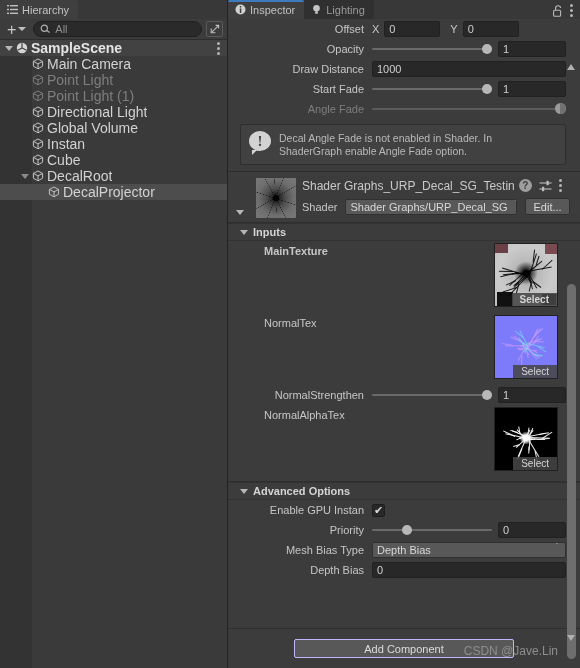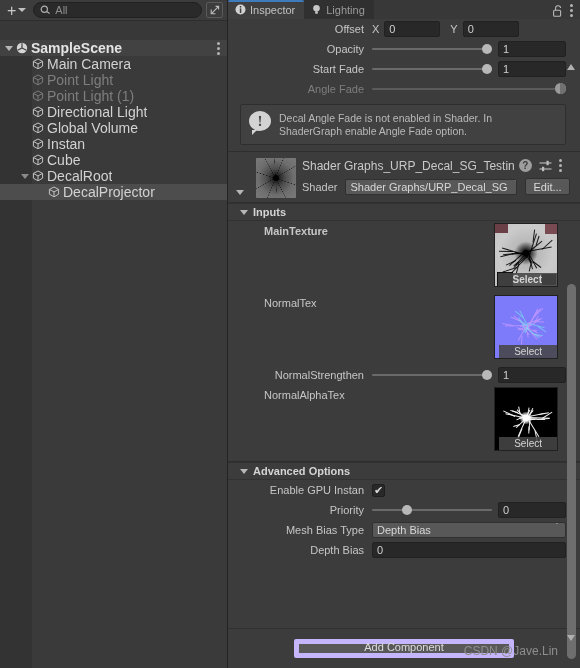--- a/index.html
+++ b/index.html
@@ -136,21 +136,21 @@
   .foldout { height: 18px; display:flex; align-items:center; gap:5px; padding-left: 12px;
              background: #3c3c3c; font-size: 11px; color: #d4d4d4; font-weight: bold;
              border-top:1px solid #323232; border-bottom:1px solid #323232; }
 
   
   .texrow { position: relative; height: 72px; }
   .texlabel { position:absolute; left: 36px; top: 4px; font-size: 11px; color:#c6c6c6; }
   .texbox { position:absolute; right: 22px; top: 2px; width: 64px; height: 64px;
             border: 1px solid #212121; }
   .selbadge { position:absolute; right:0; bottom:0; background: rgba(70,70,70,.88);
-              color:#d5d5d5; font-size:10px; padding: 0 15px; line-height: 13px; }
+              color:#d5d5d5; font-size:10px; padding: 0 8px; line-height: 13px; }
 
   .texA { width:100%;height:100%;position:relative;overflow:hidden;
      background: radial-gradient(circle at 50% 47%, #000 0 6%, #2a2a2a 9%, #b9b9b9 26%, #cbcbcb 60%, #c0c0c0 100%); }
   .texA .bl { position:absolute; background:#111; }
   .cr { position:absolute; background:rgba(0,0,0,.88); transform-origin: 0 50%; height:1px; }
 
   .texB { width:100%;height:100%;position:relative;overflow:hidden; background:#7e7bfb; }
   .texB .n { position:absolute; height:1px; transform-origin:0 50%;
              background: rgba(190,150,255,.85); }
   .texB .n2 { position:absolute; height:1px; transform-origin:0 50%;
@@ -164,42 +164,57 @@
 
   
   .cbox { width:13px;height:13px;background:#282828;border:1px solid #1e1e1e;border-radius:2px;
           display:flex;align-items:center;justify-content:center;color:#d8d8d8;
           font-size:11px;line-height:11px; }
 
   
   .addwrap { position:absolute; left:0; right:0; bottom:0; height: 40px; background:#3c3c3c;
              border-top:1px solid #303030; display:flex; align-items:center;
              justify-content:center; }
-  .addbtn { width: 220px; height: 19px; background:#585858; border:5px solid #c4b5fd;
-            border-radius:2px; display:flex;align-items:flex-end;justify-content:center;
+  .addbtn { width: 220px; height: 19px; background:#585858; border:1px solid #c4b5fd;
+            border-radius:2px; display:flex;align-items:center;justify-content:center;
             font-size:11px; color:#dcdcdc; }
   .watermark { position:absolute; right: 22px; bottom: 10px; font-size: 12px; color:#8e8e8e; }
 
   
   .vscroll { position:absolute; right:2px; top:19px; bottom:0; width:13px; }
   .vs-up, .vs-dn { position:absolute; left:2px; width:9px; height:9px; }
   .vs-up { top: 14px; }
   .vs-dn { bottom: 18px; }
   .arrw-u { width:0;height:0;border-left:4.5px solid transparent;border-right:4.5px solid transparent;
             border-bottom:6px solid #b0b0b0; }
   .arrw-d { width:0;height:0;border-left:4.5px solid transparent;border-right:4.5px solid transparent;
             border-top:6px solid #b0b0b0; }
   .vs-thumb { position:absolute; left:2px; width:9px; border-radius:5px; background:#6e6e6e; }
 </style>
 </head>
 <body>
 
 <div id="app">
 
   <div id="hierarchy">
+    <div class="tabbar">
+      <div class="tab active">
+        <span class="ico">
+          <svg width="11" height="11" viewBox="0 0 11 11">
+            <rect x="0" y="1" width="2" height="1.4" fill="#c0c0c0"></rect>
+            <rect x="3" y="1" width="8" height="1.4" fill="#c0c0c0"></rect>
+            <rect x="0" y="4.8" width="2" height="1.4" fill="#c0c0c0"></rect>
+            <rect x="3" y="4.8" width="8" height="1.4" fill="#c0c0c0"></rect>
+            <rect x="0" y="8.6" width="2" height="1.4" fill="#c0c0c0"></rect>
+            <rect x="3" y="8.6" width="8" height="1.4" fill="#c0c0c0"></rect>
+          </svg>
+        </span>
+        <span>Hierarchy</span>
+      </div>
+    </div>
 
     <div class="h-toolbar">
       <div class="plus-btn">
         <span class="plus-sign">+</span>
         <span class="caret-dn"></span>
       </div>
       <div class="searchbox">
         <span class="ico">
           <svg width="11" height="11" viewBox="0 0 11 11">
             <circle cx="4.3" cy="4.3" r="3.1" fill="none" stroke="#b0b0b0" stroke-width="1.2"></circle>
@@ -391,20 +406,28 @@
           </div>
           <div class="fieldrow">
             <div class="flabel">Opacity</div>
             <div class="fctl">
               <div class="slider">
                 <div class="strack"></div>
                 <div class="sknob" style="left: calc(100% - 10px);"></div>
               </div>
               <div class="numfield" style="width: 68px;">
                 <span>1</span>
+              </div>
+            </div>
+          </div>
+          <div class="fieldrow">
+            <div class="flabel">Draw Distance</div>
+            <div class="fctl">
+              <div class="numfield" style="flex: 1 1 0%;">
+                <span>1000</span>
               </div>
             </div>
           </div>
           <div class="fieldrow">
             <div class="flabel">Start Fade</div>
             <div class="fctl">
               <div class="slider">
                 <div class="strack"></div>
                 <div class="sknob" style="left: calc(100% - 10px);"></div>
               </div>

